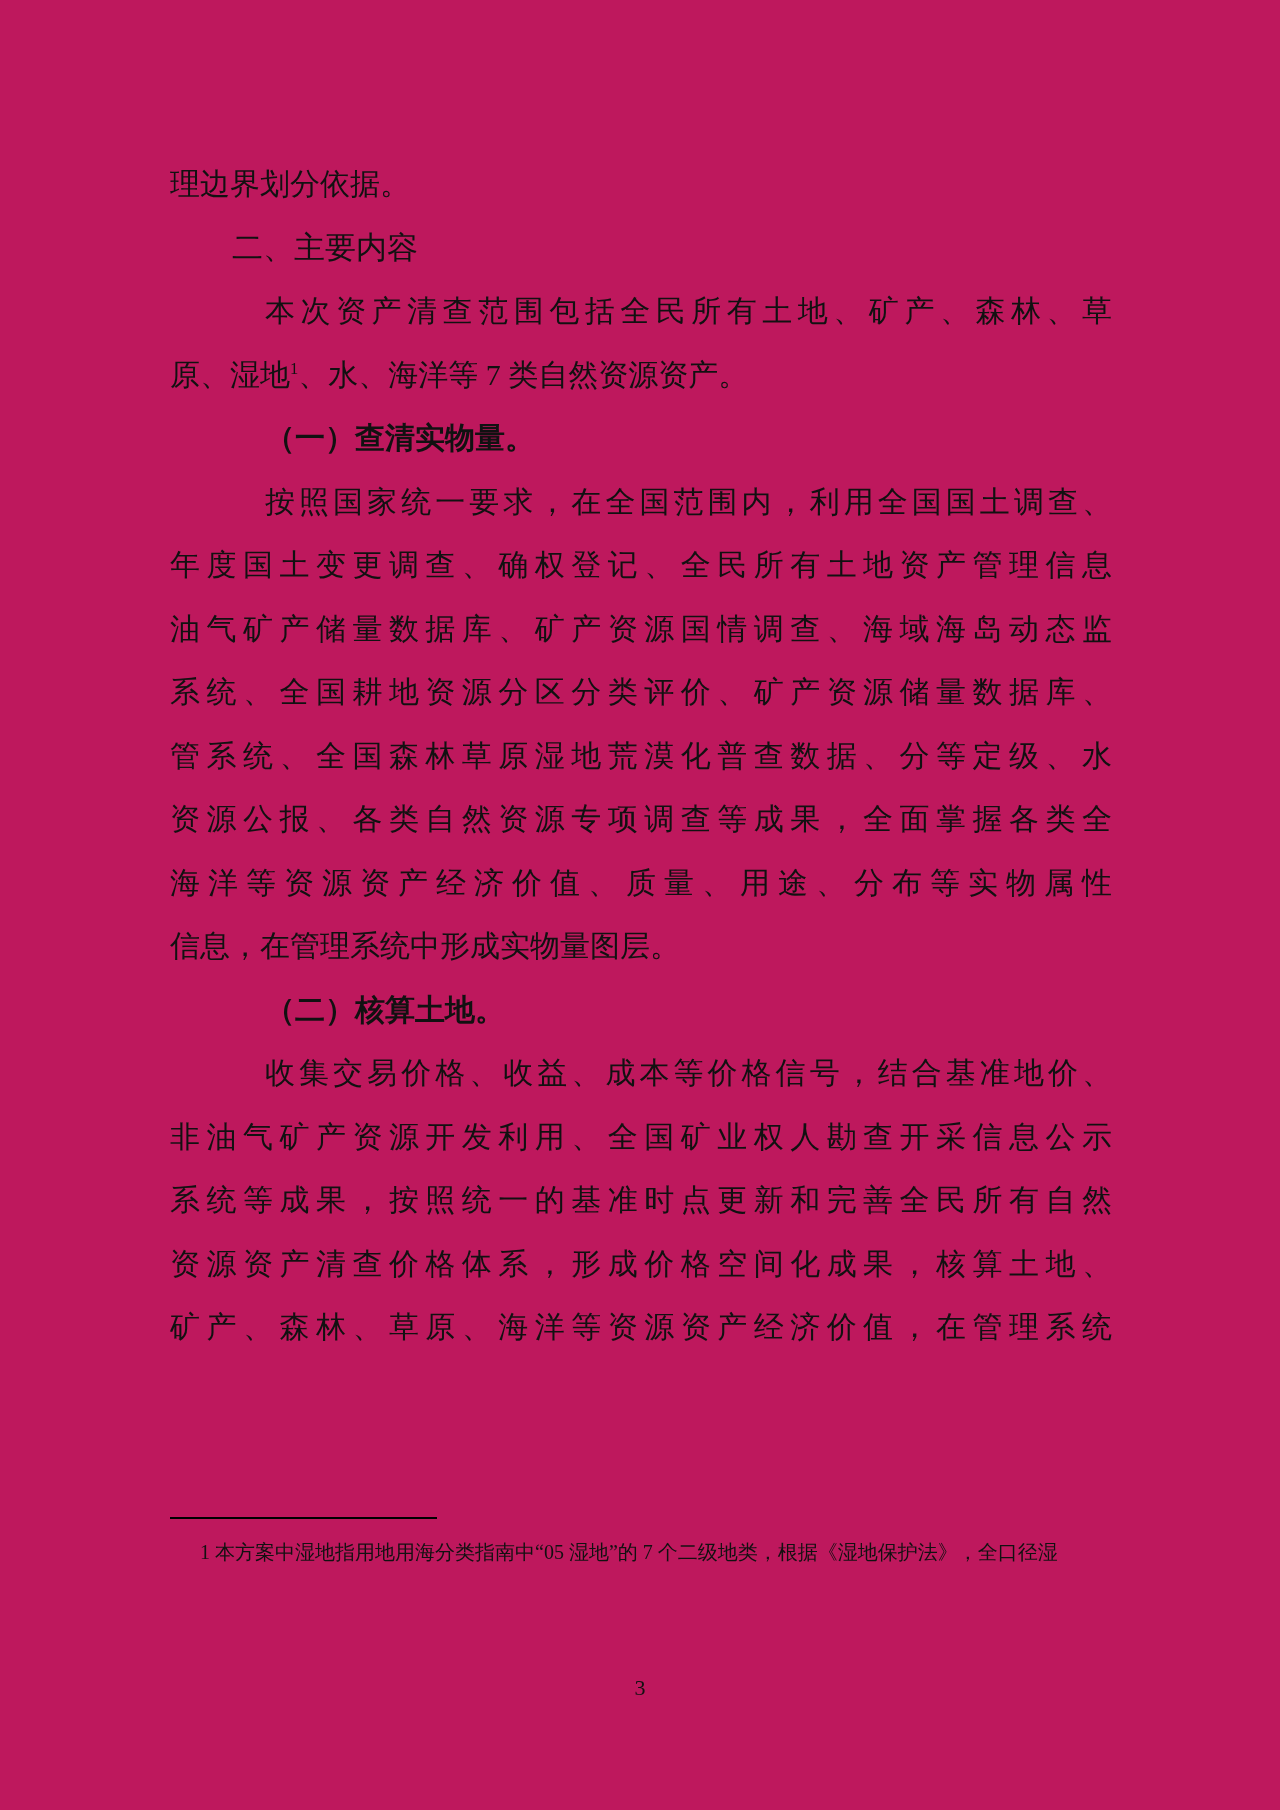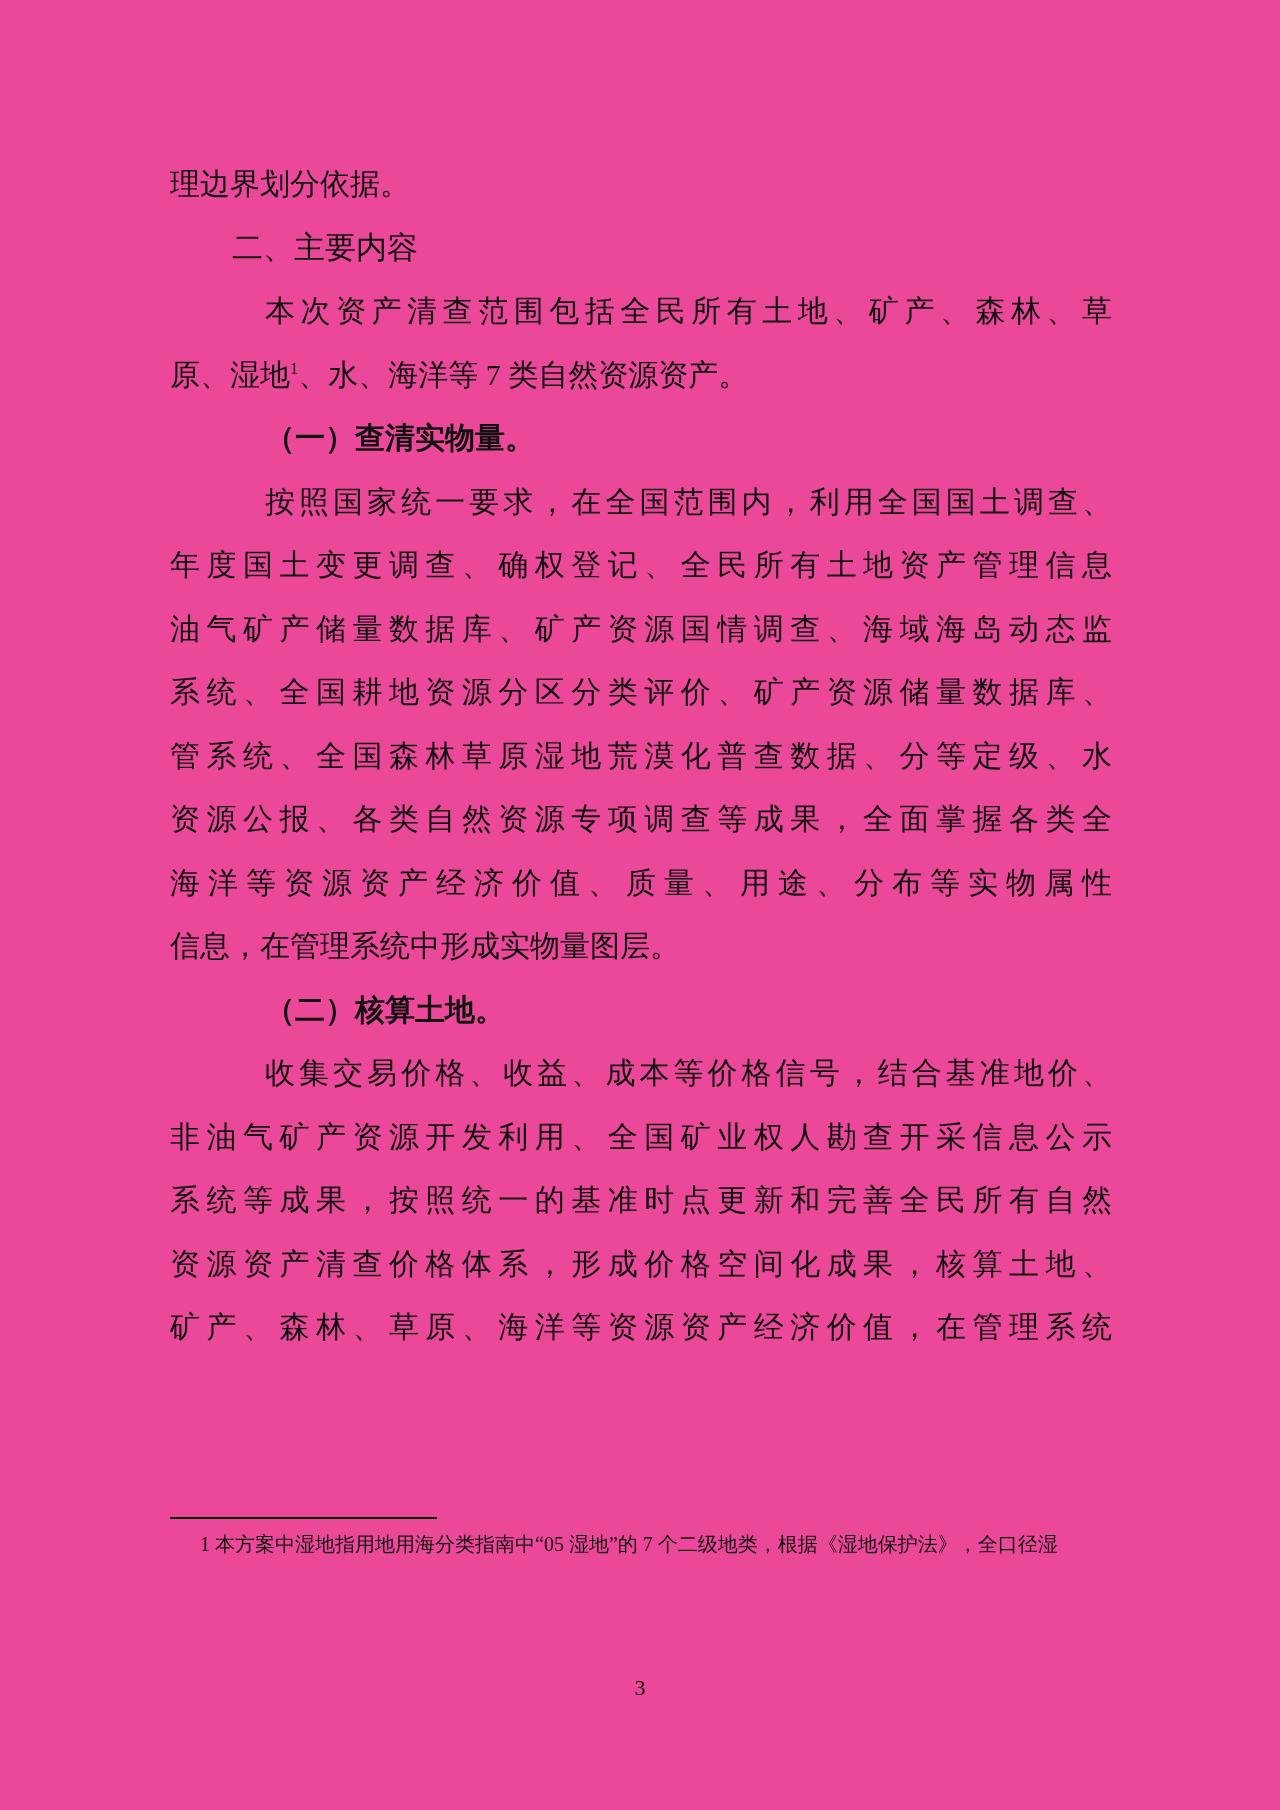--- a/index.html
+++ b/index.html
@@ -4,21 +4,21 @@
 <style>
   html, body {
     margin: 0;
     padding: 0;
     background: #ffffff;
   }
   .page {
     position: relative;
     width: 1280px;
     height: 1810px;
-    background: #ec4899;
+    background: #be185d;
     overflow: hidden;
     font-family: "Liberation Serif", "DejaVu Serif", serif;
     color: #111111;
   }
   .content {
     position: absolute;
     left: 170px;
     top: 152px;
     width: 942px;
   }
@@ -58,21 +58,21 @@
     top: 1517px;
     width: 958px;
   }
   .fn-rule {
     margin-left: 18px;
     width: 267px;
     height: 0;
     border-top: 2px solid #000000;
   }
   .fn-lines {
-    margin-top: 10px;
+    margin-top: 18px;
   }
   .fn-line {
     font-size: 20px;
     line-height: 30px;
     white-space: nowrap;
   }
   .fn-first {
     text-indent: 48px;
   }
   .page-number {

